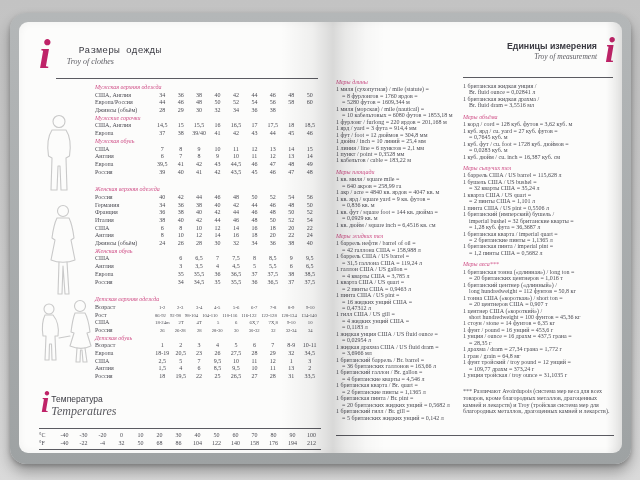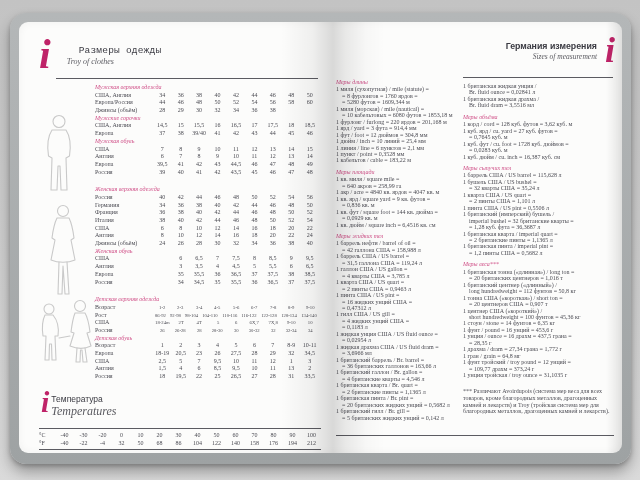--- a/index.html
+++ b/index.html
@@ -575,22 +575,22 @@
               <div class="t-val">212</div>
             </div>
           </div>
         </div>
       <div class="rule" style="left:20px;top:427px;width:282px;"></div>
     </div>
 
     <div>
       <div class="rp-header">
         <div class="rp-titles">
-          <div class="rp-title">Германия измерения</div>
-          <div class="rp-sub">Sizes of measurement</div>
+          <div class="rp-title">Единицы измерения</div>
+          <div class="rp-sub">Troy of measurement</div>
         </div>
         <div class="logo-i">i</div>
       </div>
       <div class="rule" style="left:444px;top:55px;width:150px;"></div>
 
       <div class="m-col col-left">
         <div>
             <div class="m-section">
               <div class="m-title">Меры длины</div>
               <div class="m-line">1 миля (сухопутная) / mile (statute) =</div>

